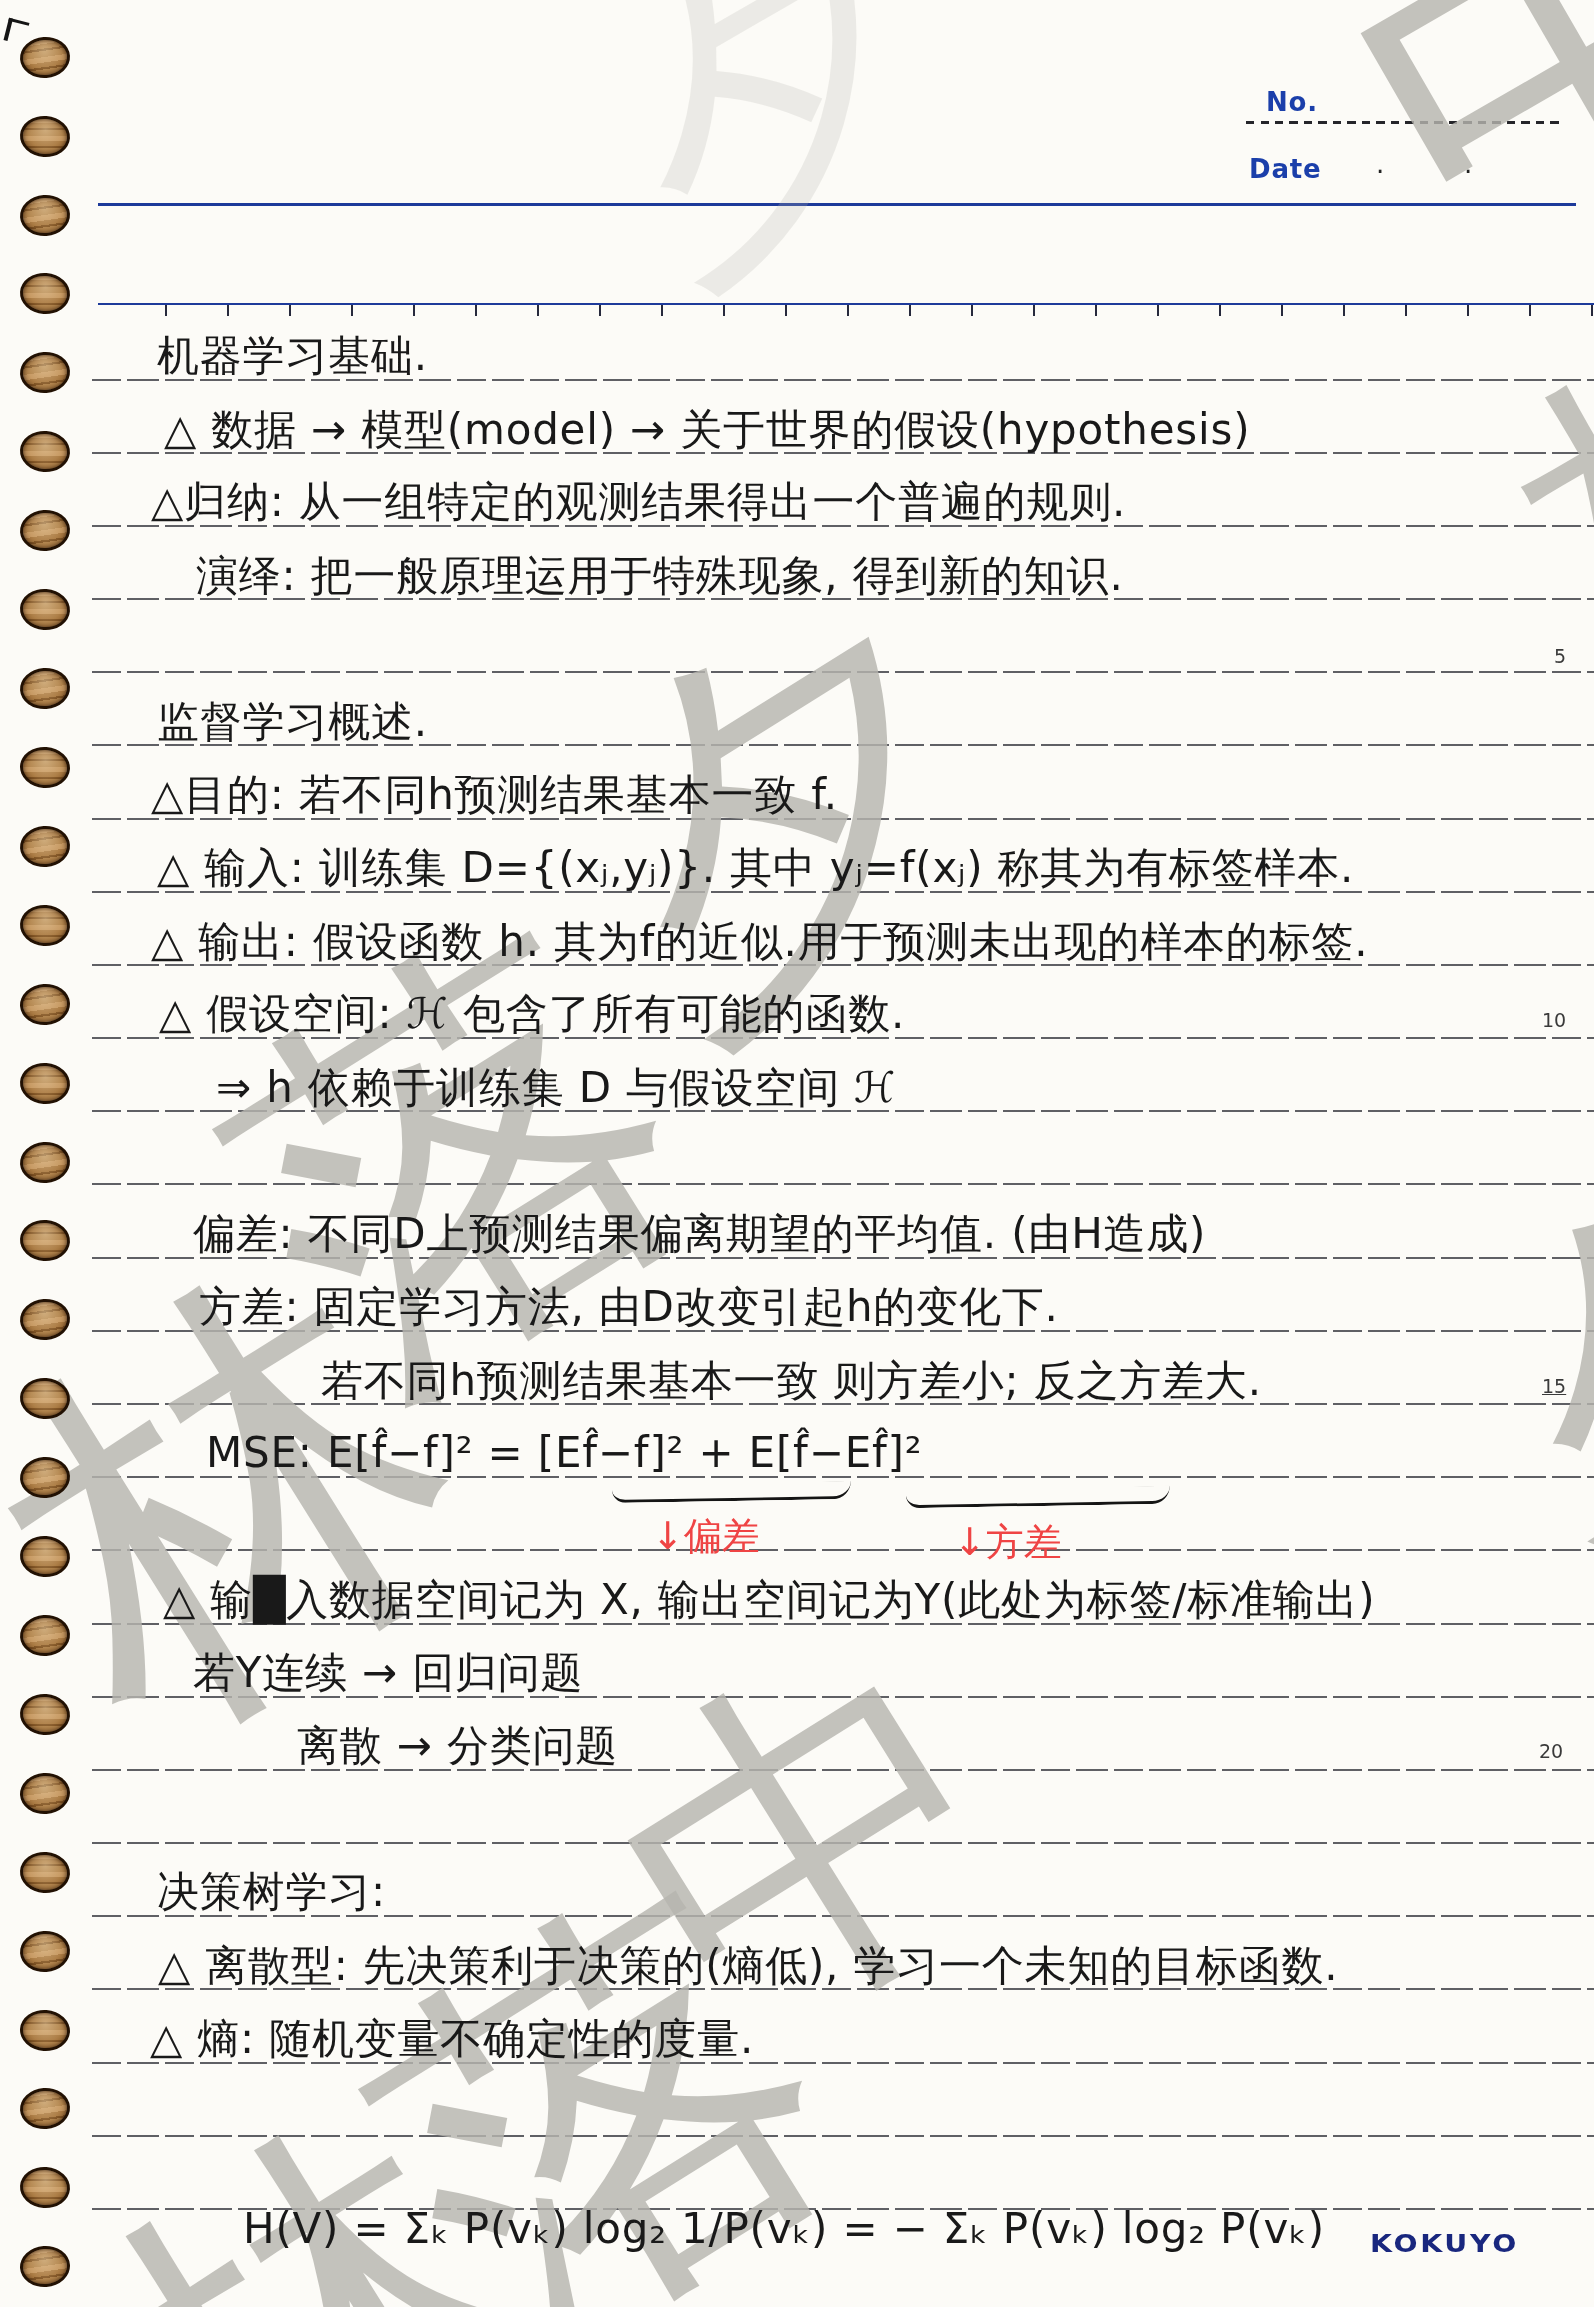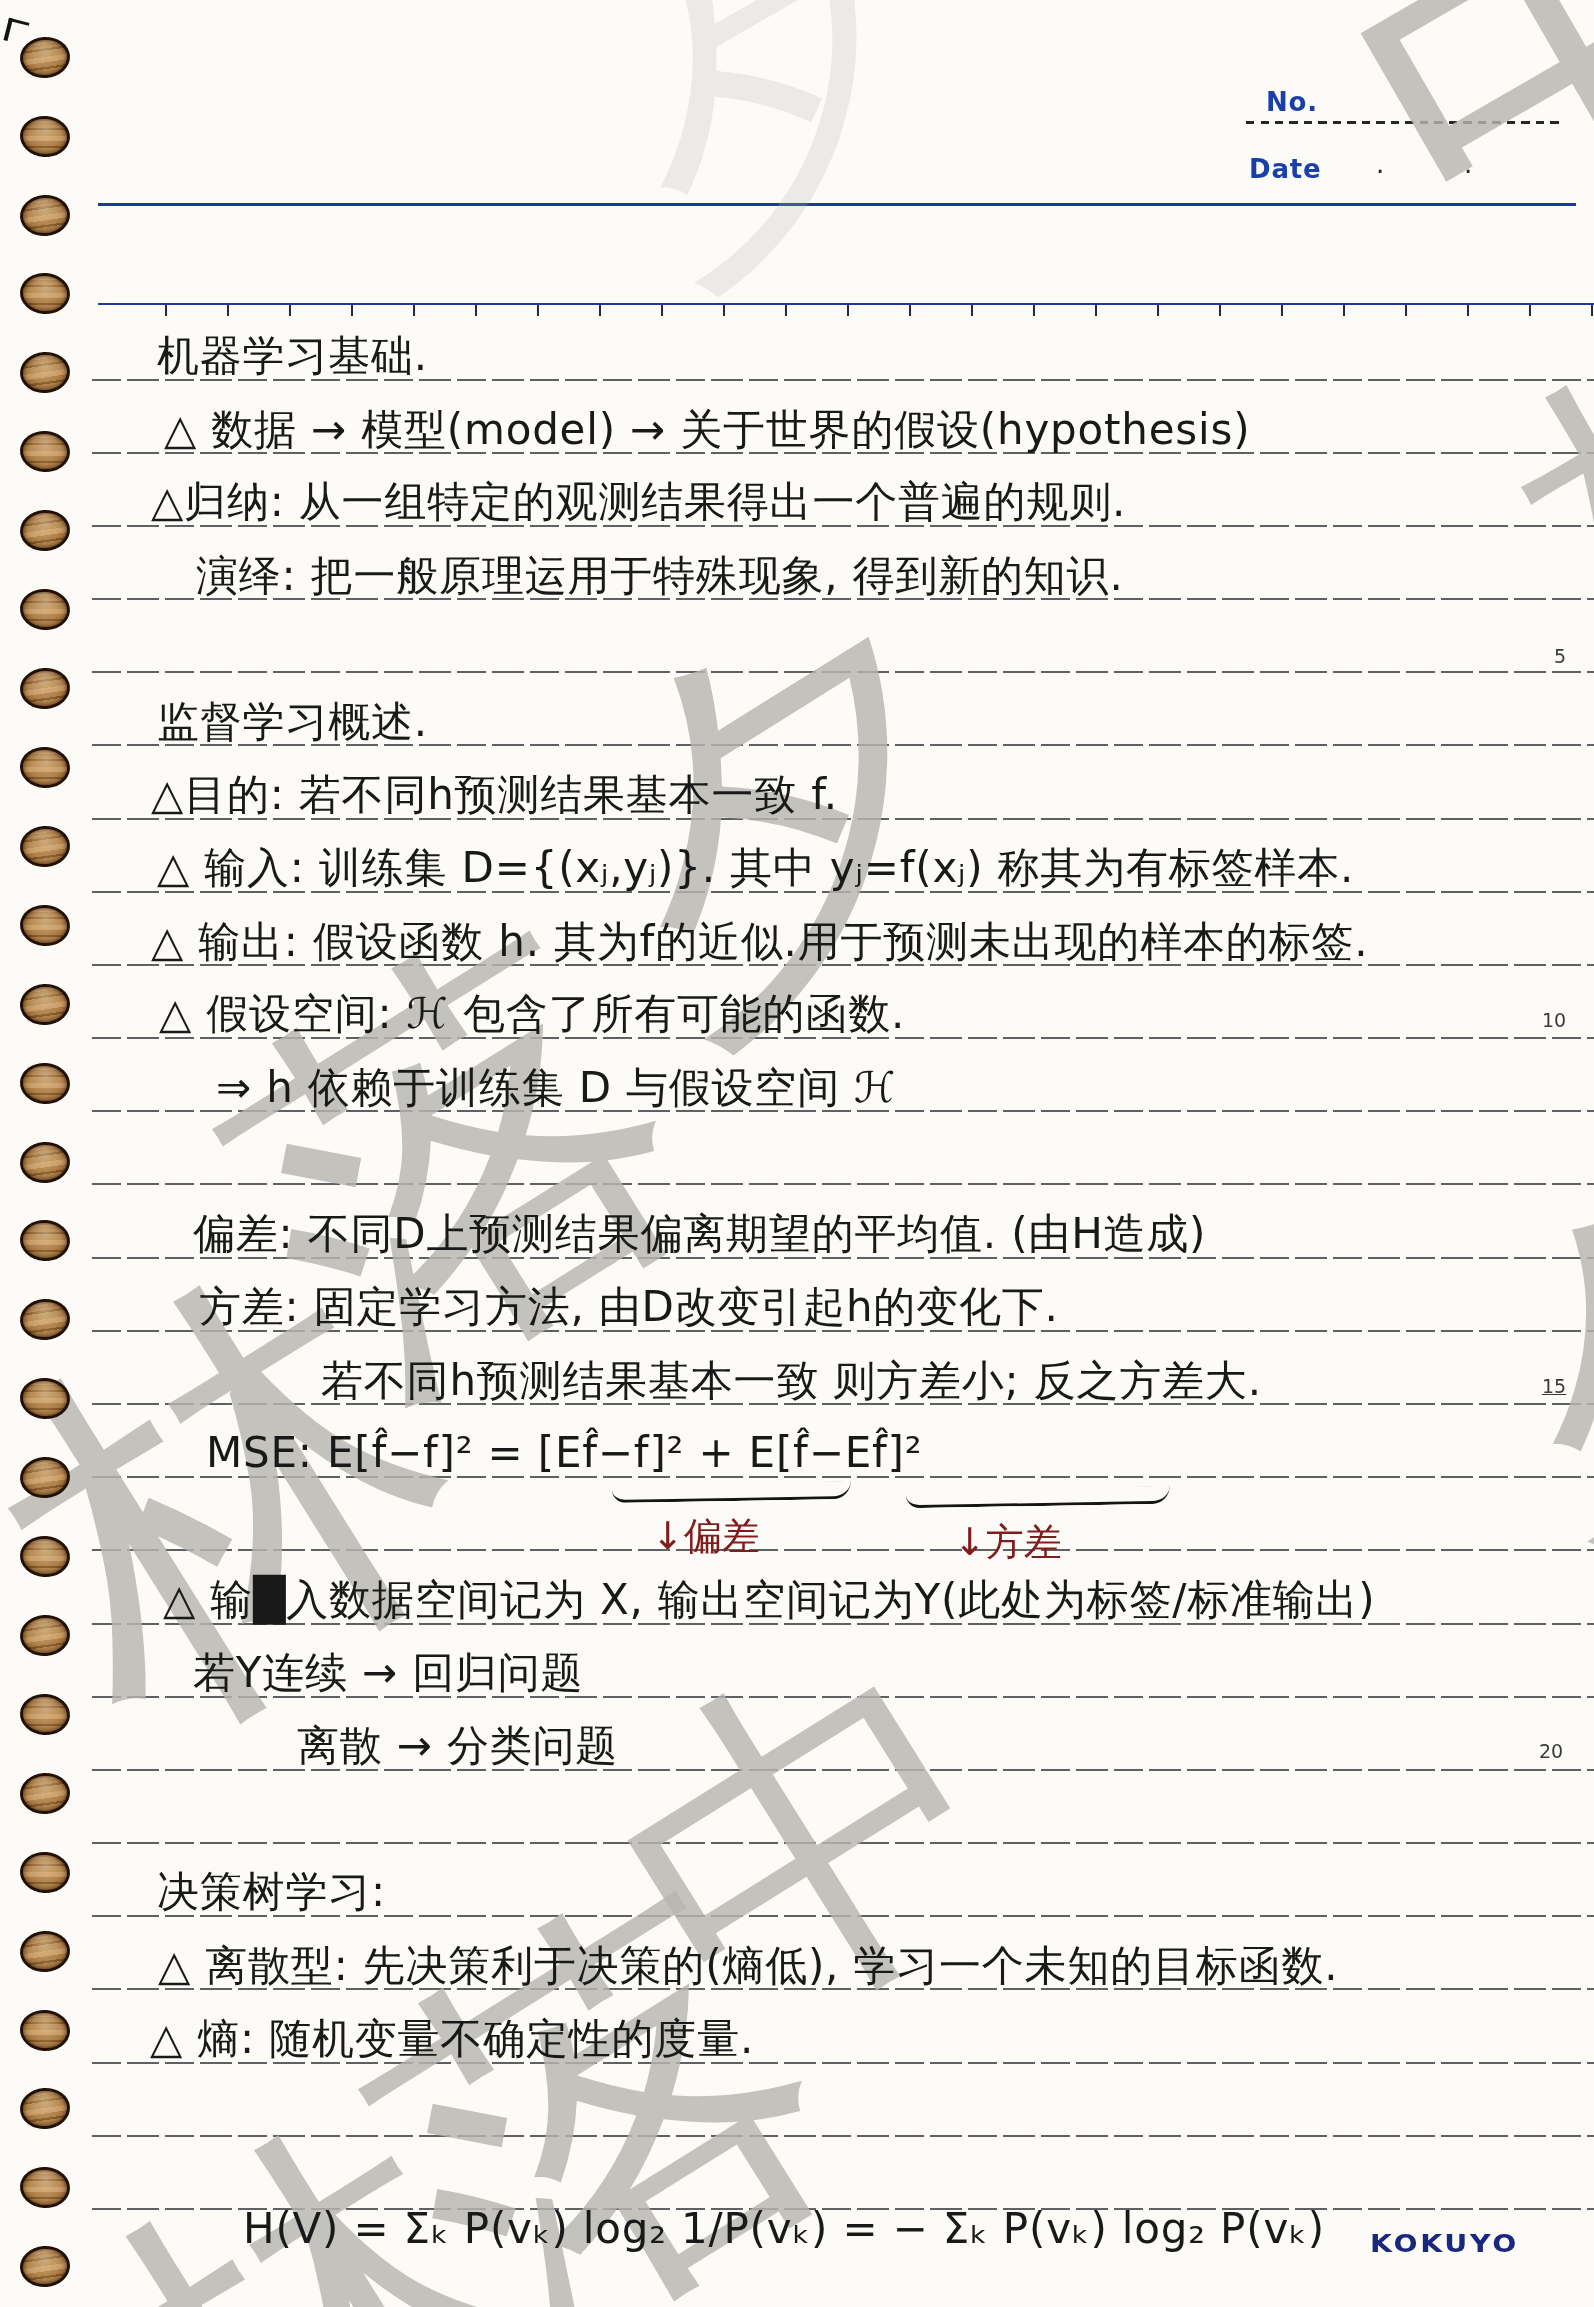--- a/index.html
+++ b/index.html
@@ -34,21 +34,21 @@
     transform:rotate(-4deg);
   }
   
   .wm{position:absolute;z-index:3;color:rgba(182,180,175,.82);line-height:1;white-space:nowrap;
     font-weight:400;transform-origin:center;}
   
   .hw{position:absolute;z-index:5;color:#191919;font-size:42px;letter-spacing:0.8px;
     white-space:nowrap;font-weight:500;line-height:50px;height:54px;}
   .brace{position:absolute;z-index:5;height:15.3px;border-bottom:3.8px solid #151515;
     border-radius:0 0 23px 17px;transform:rotate(-1deg);}
-  .mse-label{position:absolute;z-index:5;color:#7f1d1d;font-size:38px;font-weight:500;white-space:nowrap;}
+  .mse-label{position:absolute;z-index:5;color:#ef4444;font-size:38px;font-weight:500;white-space:nowrap;}
   
   .brand{position:absolute;left:1370px;top:2230px;z-index:5;color:#19277e;font-size:24px;
     font-weight:bold;letter-spacing:2.3px;transform:scaleX(1.18);transform-origin:left;}
   .corner-mark{position:absolute;left:6.1px;top:20px;width:17px;height:20px;z-index:5;
     border-left:4.6px solid #151515;border-top:3.8px solid #151515;transform:rotate(14deg);}
 </style>
 </head>
 <body>
 
 <div class="page">

